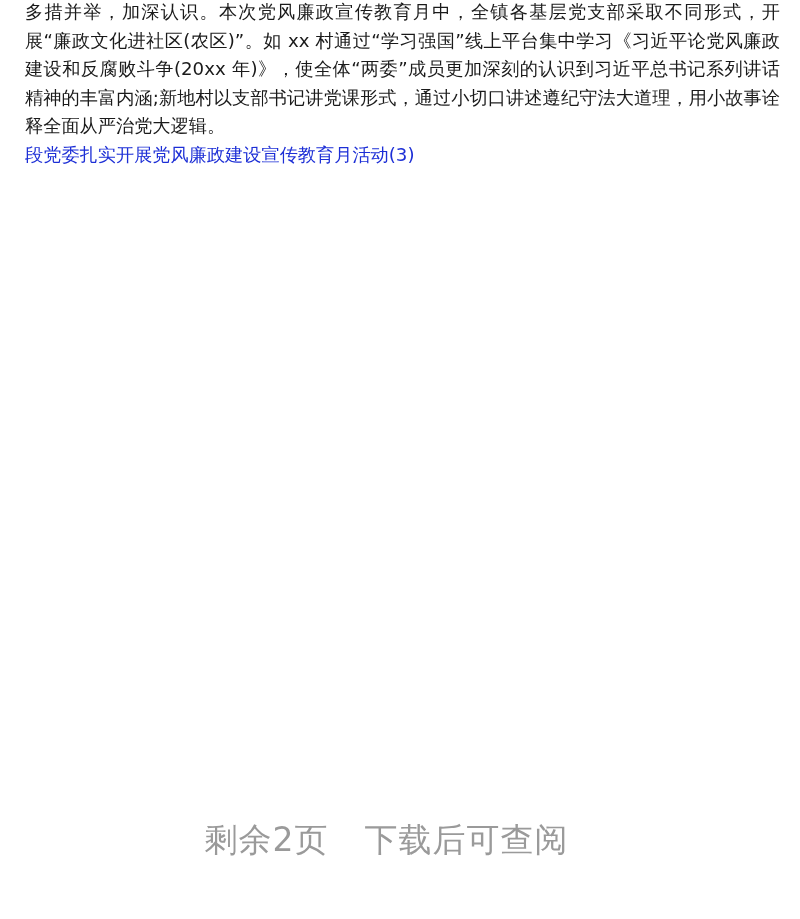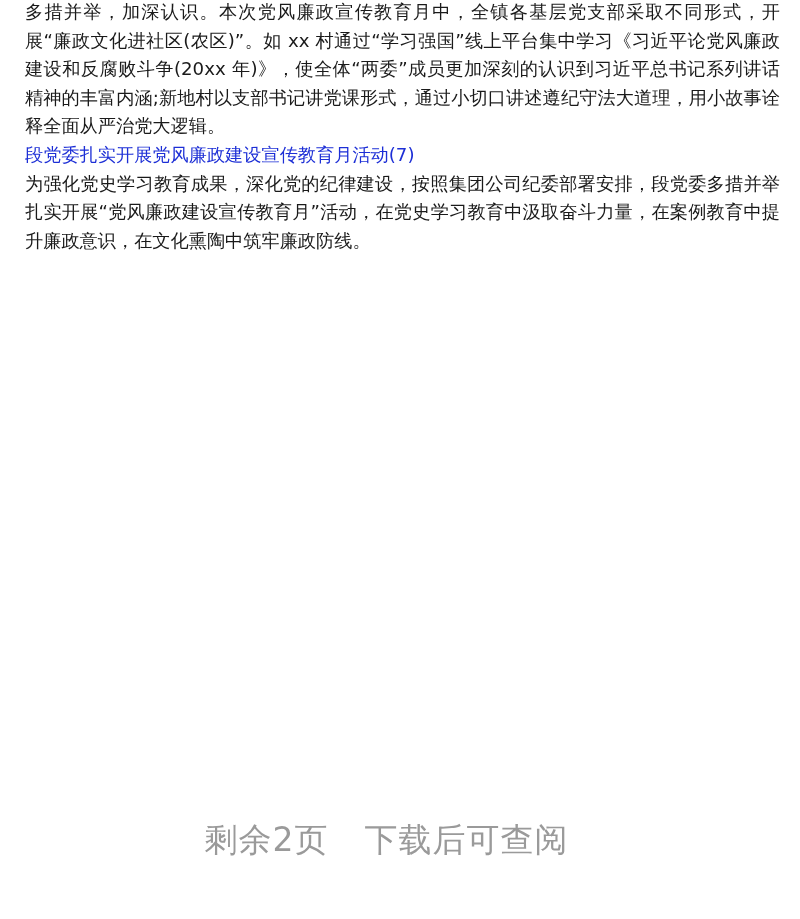--- a/index.html
+++ b/index.html
@@ -11,19 +11,18 @@
   .link { color: #1d2fd6; }
   .footer { position: absolute; left: 0; top: 818px; width: 773px; text-align: center;
             font-size: 33px; color: #9a9a9a; letter-spacing: 1px; }
   .footer span + span { margin-left: 36px; }
 </style>
 </head>
 <body>
 
 <div class="doc">
   <p class="p">多措并举，加深认识。本次党风廉政宣传教育月中，全镇各基层党支部采取不同形式，开展“廉政文化进社区(农区)”。如 xx 村通过“学习强国”线上平台集中学习《习近平论党风廉政建设和反腐败斗争(20xx 年)》，使全体“两委”成员更加深刻的认识到习近平总书记系列讲话精神的丰富内涵;新地村以支部书记讲党课形式，通过小切口讲述遵纪守法大道理，用小故事诠释全面从严治党大逻辑。</p>
-  <p class="p link">段党委扎实开展党风廉政建设宣传教育月活动(7)</p>
-  <p class="p">为强化党史学习教育成果，深化党的纪律建设，按照集团公司纪委部署安排，段党委多措并举扎实开展“党风廉政建设宣传教育月”活动，在党史学习教育中汲取奋斗力量，在案例教育中提升廉政意识，在文化熏陶中筑牢廉政防线。</p>
+  <p class="p link">段党委扎实开展党风廉政建设宣传教育月活动(3)</p>
 </div>
 
 <div class="footer">
   <span>剩余2页</span><span>下载后可查阅</span>
 </div>
 
 </body></html>

